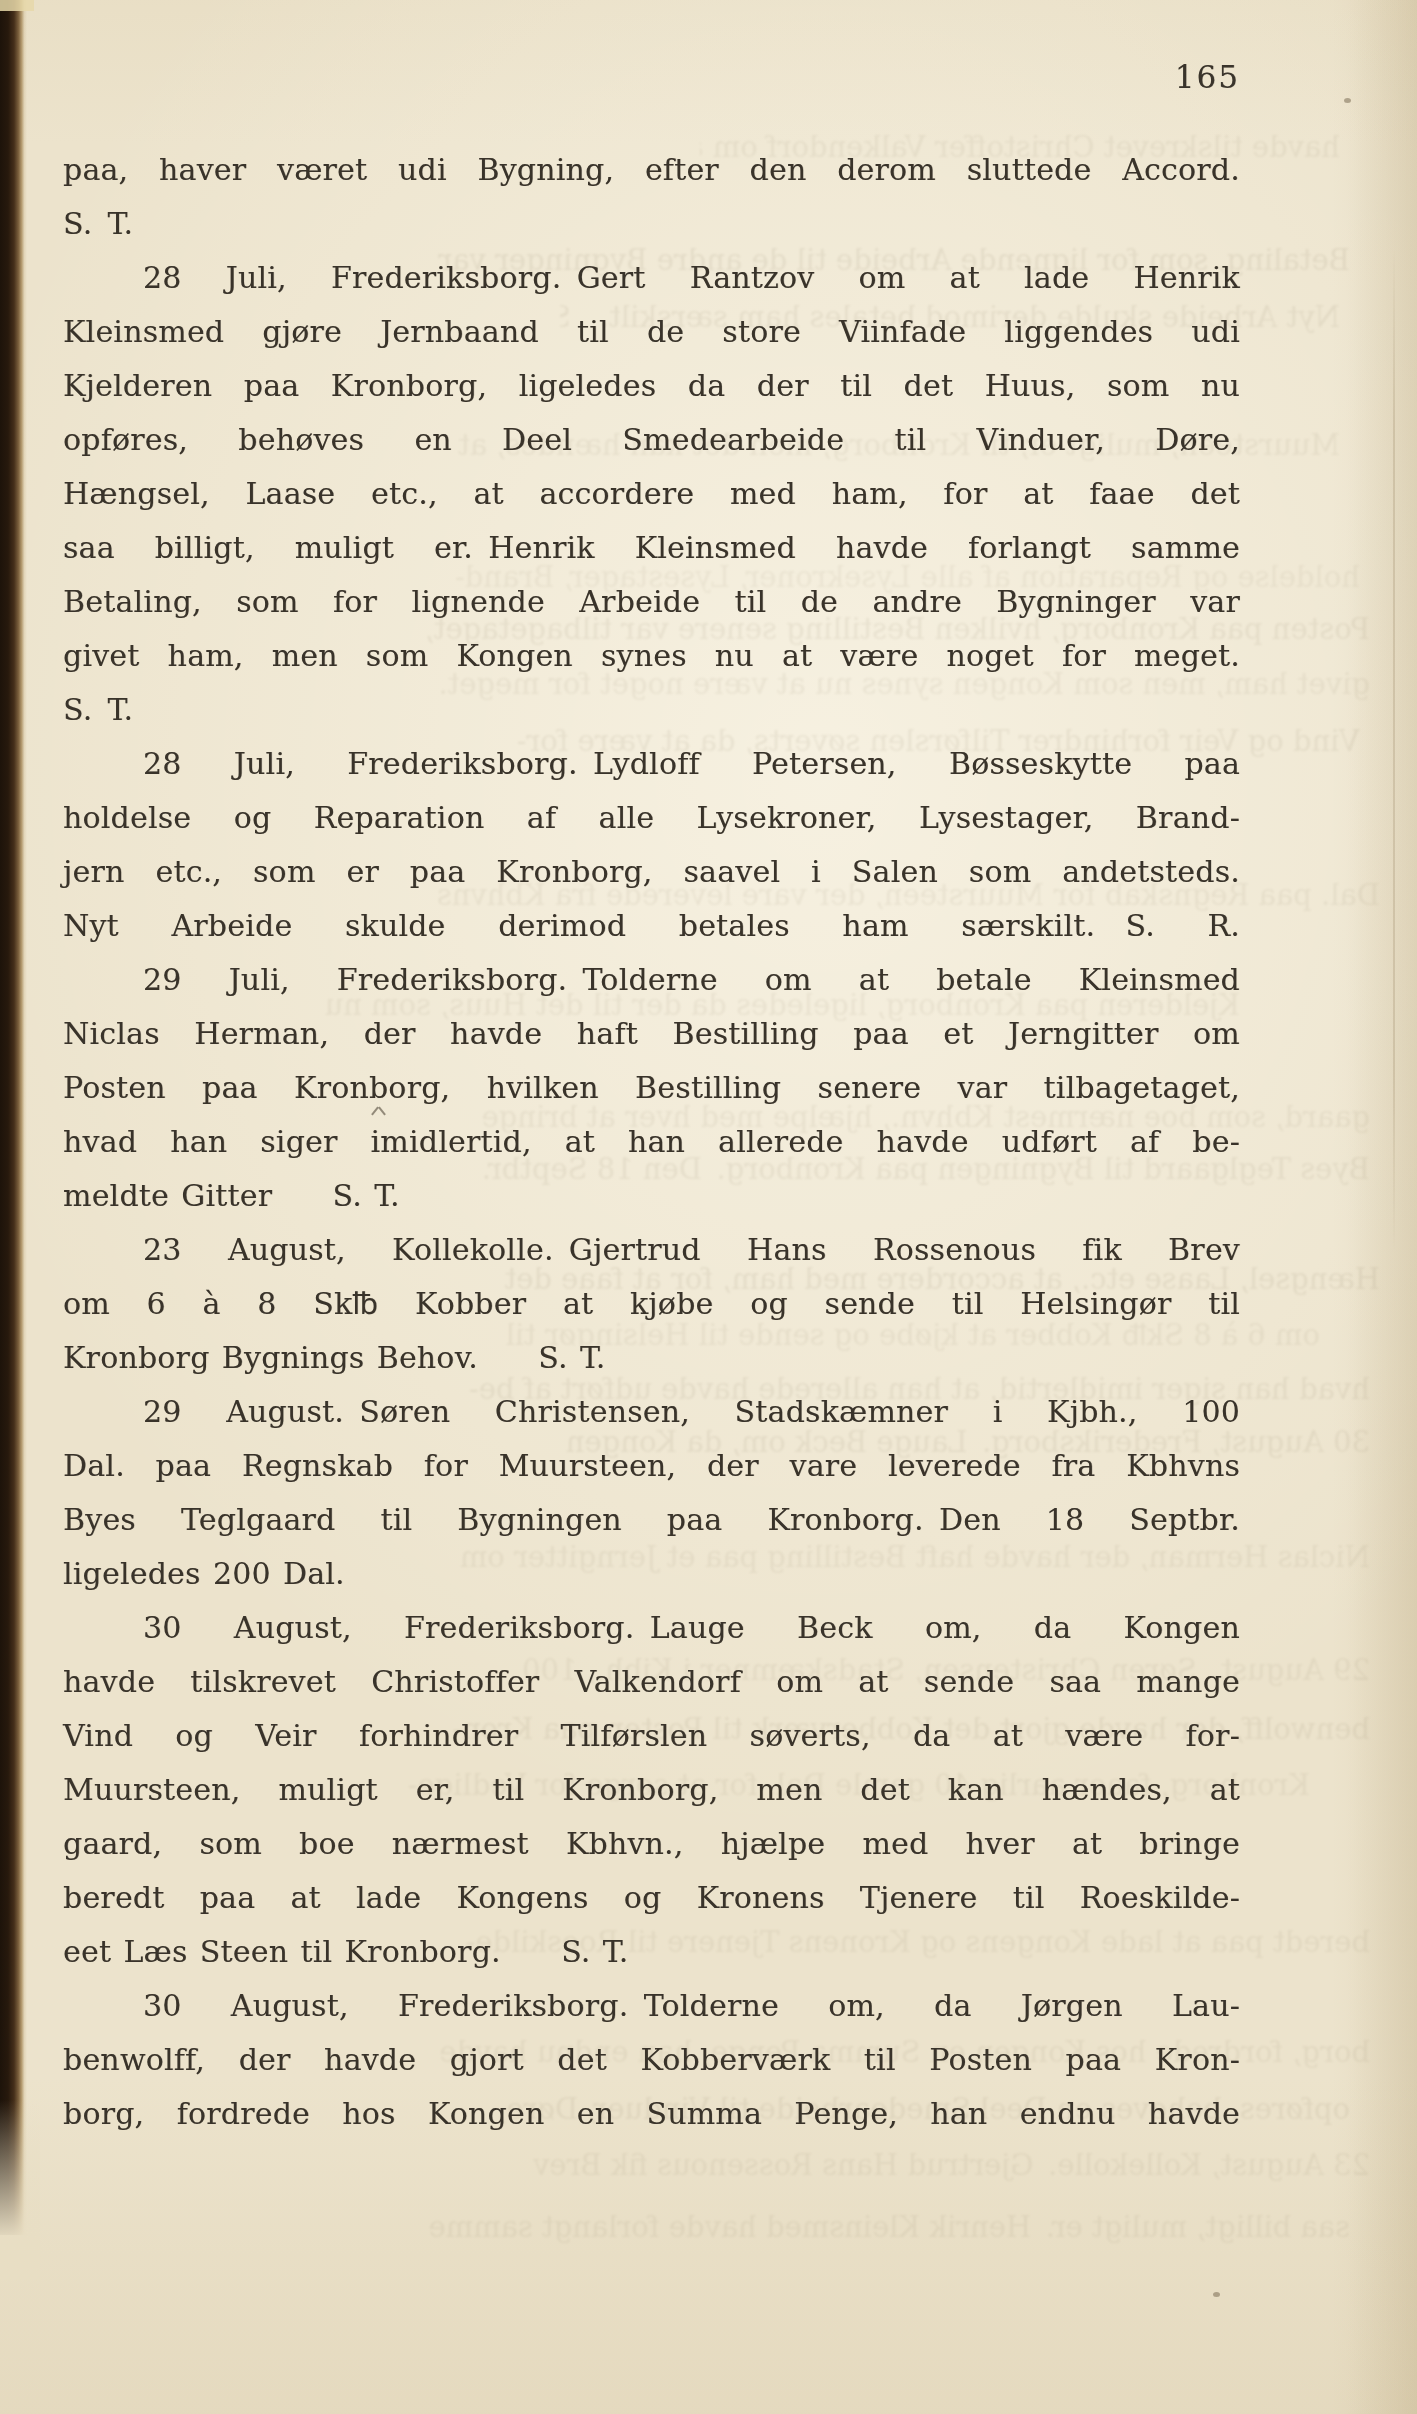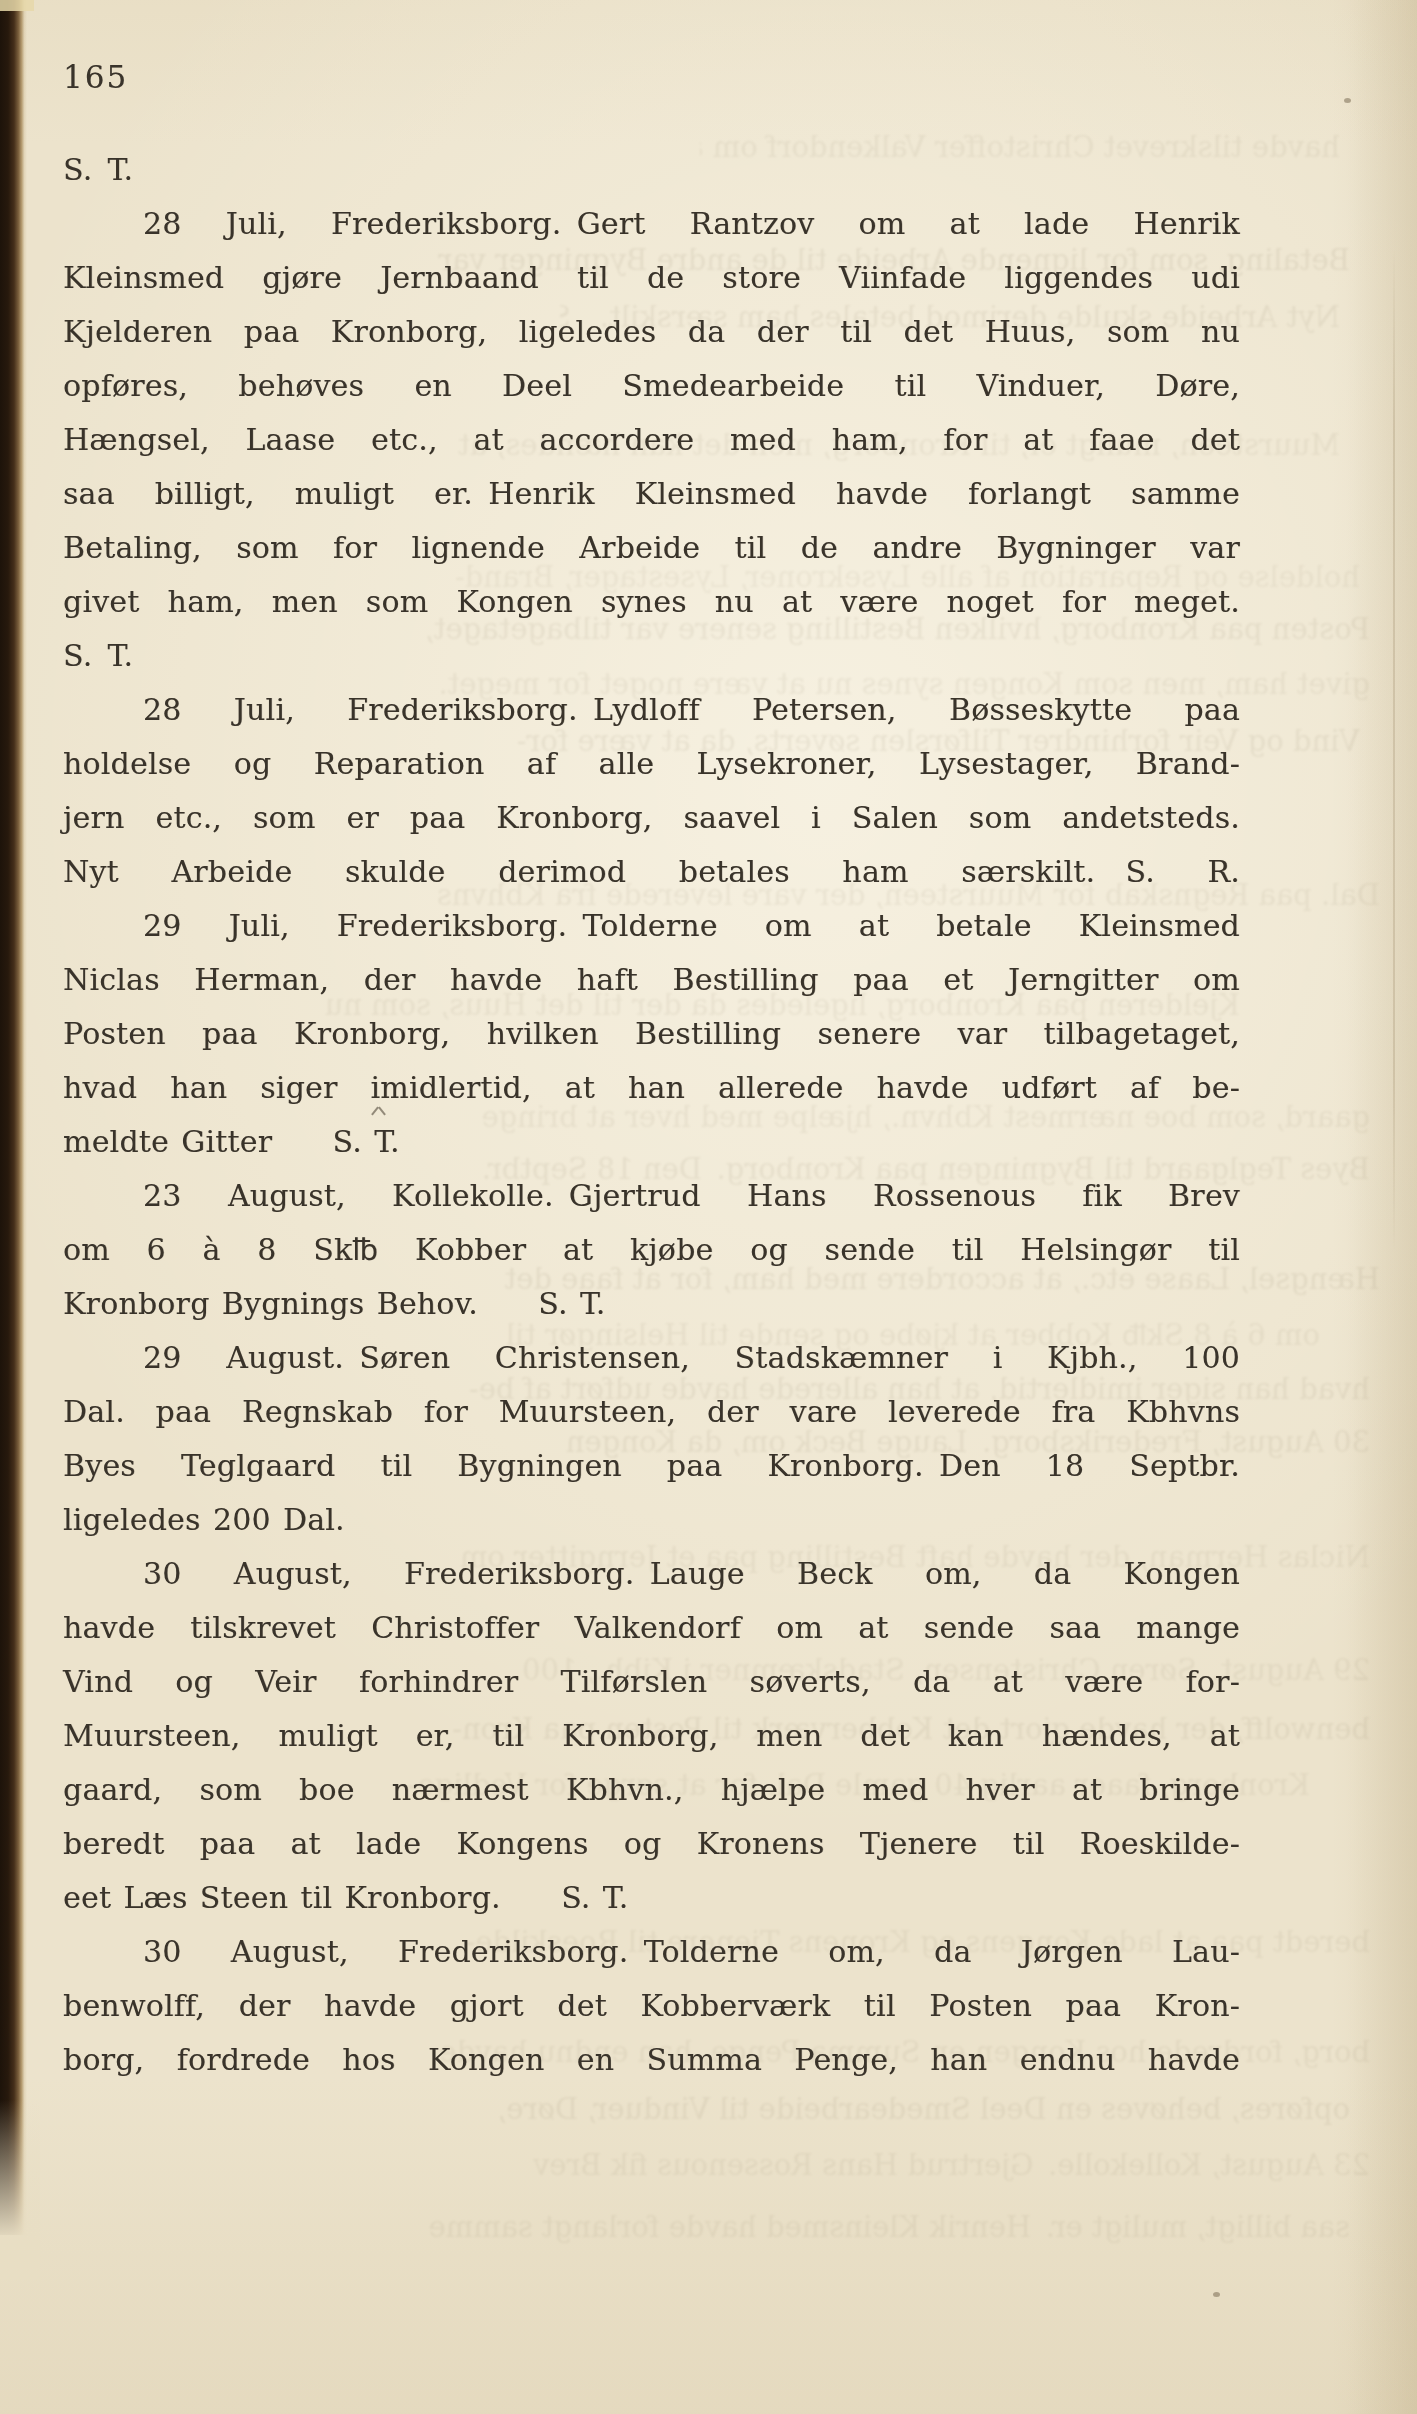--- a/index.html
+++ b/index.html
@@ -37,21 +37,21 @@
     background:linear-gradient(to left, rgba(178,158,116,0.20), rgba(178,158,116,0));
   }
   .crease{
     position:absolute;left:1393px;top:250px;width:2px;height:1000px;
     background:linear-gradient(to bottom, rgba(150,130,95,0), rgba(150,130,95,0.25) 18%,
                rgba(150,130,95,0.25) 82%, rgba(150,130,95,0));
     filter:blur(0.6px);
   }
   .page-num{
     position:absolute;left:63px;top:56px;width:1177px;height:42px;line-height:42px;
-    text-align:left;font-size:31px;letter-spacing:2px;color:#3a342b;
+    text-align:right;font-size:31px;letter-spacing:2px;color:#3a342b;
     text-shadow:0.4px 0.4px 0 rgba(58,52,43,0.35);
   }
   .text-block{
     position:absolute;left:63px;top:143px;width:1177px;
   }
   .text-line{
     height:54px;line-height:54px;font-size:30px;color:#39332a;
     text-align:justify;text-align-last:justify;
     word-spacing:2.5px;letter-spacing:0.2px;white-space:normal;
     text-shadow:0.4px 0.4px 0 rgba(57,51,42,0.30);
@@ -100,20 +100,21 @@
       <div class="ghost" style="top: 1925px; left: 80px; width: 1290px; opacity: 0.09;">beredt paa at lade Kongens og Kronens Tjenere til Roeskilde-</div>
       <div class="ghost" style="top: 2035px; left: 80px; width: 1290px; opacity: 0.09;">borg, fordrede hos Kongen en Summa Penge, han endnu havde</div>
       <div class="ghost" style="top: 2092px; left: 100px; width: 1250px; opacity: 0.1;">opføres, behøves en Deel Smedearbeide til Vinduer, Døre,</div>
       <div class="ghost" style="top: 2148px; left: 80px; width: 1290px; opacity: 0.09;">23 August, Kollekolle. Gjertrud Hans Rossenous fik Brev</div>
       <div class="ghost" style="top: 2210px; left: 90px; width: 1260px; opacity: 0.09;">saa billigt, muligt er. Henrik Kleinsmed havde forlangt samme</div>
     </div>
   <div class="right-shade"></div>
   <div class="crease"></div>
   <div class="page-num">165</div>
   <div class="text-block" id="text-block">
+      <div class="text-line">paa, haver været udi Bygning, efter den derom sluttede Accord.</div>
       <div class="text-line noj">S. T.</div>
       <div class="text-line ind">28 Juli, Frederiksborg. Gert Rantzov om at lade Henrik</div>
       <div class="text-line">Kleinsmed gjøre Jernbaand til de store Viinfade liggendes udi</div>
       <div class="text-line">Kjelderen paa Kronborg, ligeledes da der til det Huus, som nu</div>
       <div class="text-line">opføres, behøves en Deel Smedearbeide til Vinduer, Døre,</div>
       <div class="text-line">Hængsel, Laase etc., at accordere med ham, for at faae det</div>
       <div class="text-line">saa billigt, muligt er. Henrik Kleinsmed havde forlangt samme</div>
       <div class="text-line">Betaling, som for lignende Arbeide til de andre Bygninger var</div>
       <div class="text-line">givet ham, men som Kongen synes nu at være noget for meget.</div>
       <div class="text-line noj">S. T.</div>

